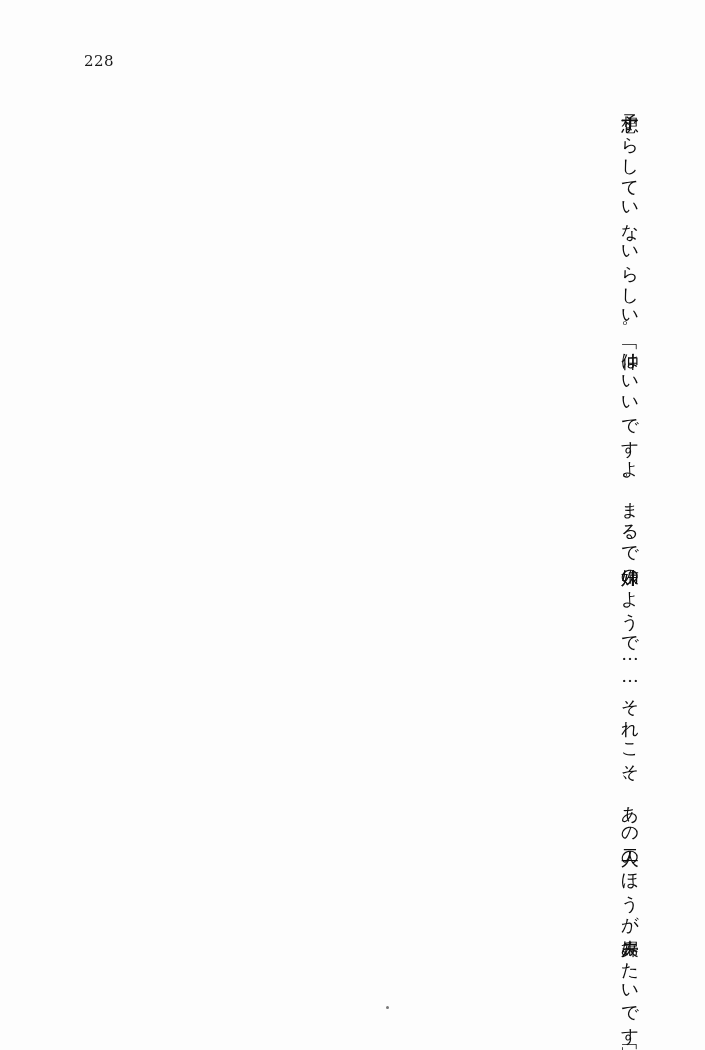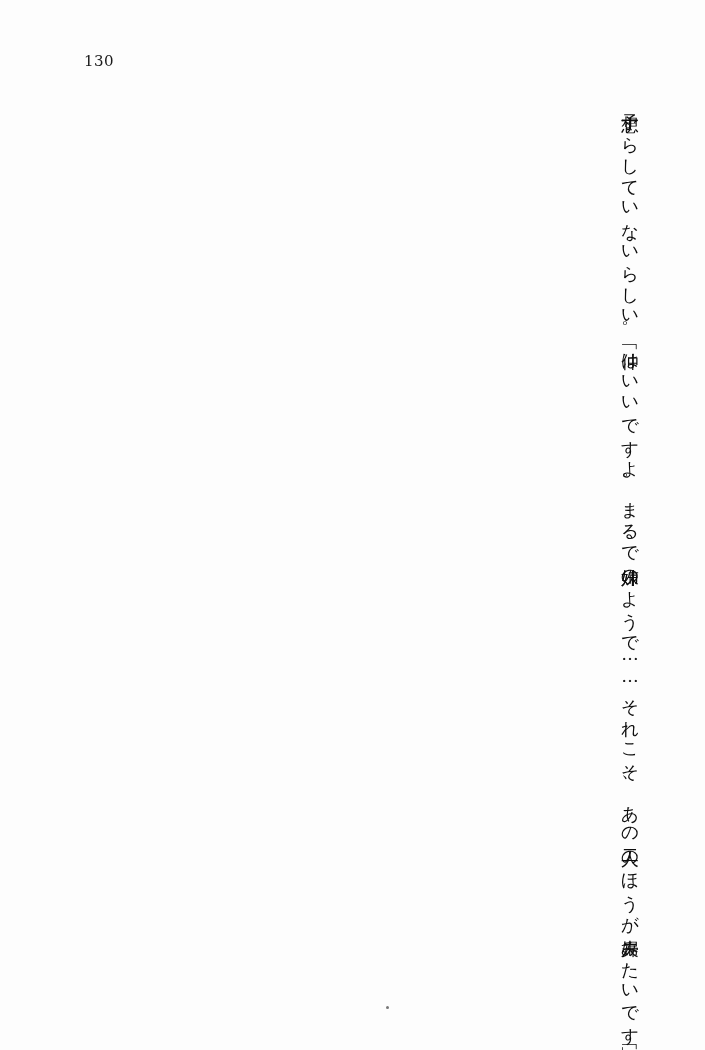--- a/index.html
+++ b/index.html
@@ -67,21 +67,21 @@
     height: 3px;
     background: #777;
     border-radius: 50%;
   }
 </style>
 </head>
 <body>
 
 <div class="page">
 
-  <div class="page-number">130</div>
+  <div class="page-number">228</div>
 
   <div class="text-block">
       <div class="line">予想すらしていないらしい。</div>
       <div class="line">「仲はいいですよ。まるで姉妹のようで……それこそ、あの二人のほうが夫婦みたい</div>
       <div class="line">です」</div>
       <div class="line">「ははっ、それならいいんだ。美琴は、父親の私が言うのもなんだが、とにかく意地</div>
     </div>
 
   <div class="footer-dot"></div>
 

